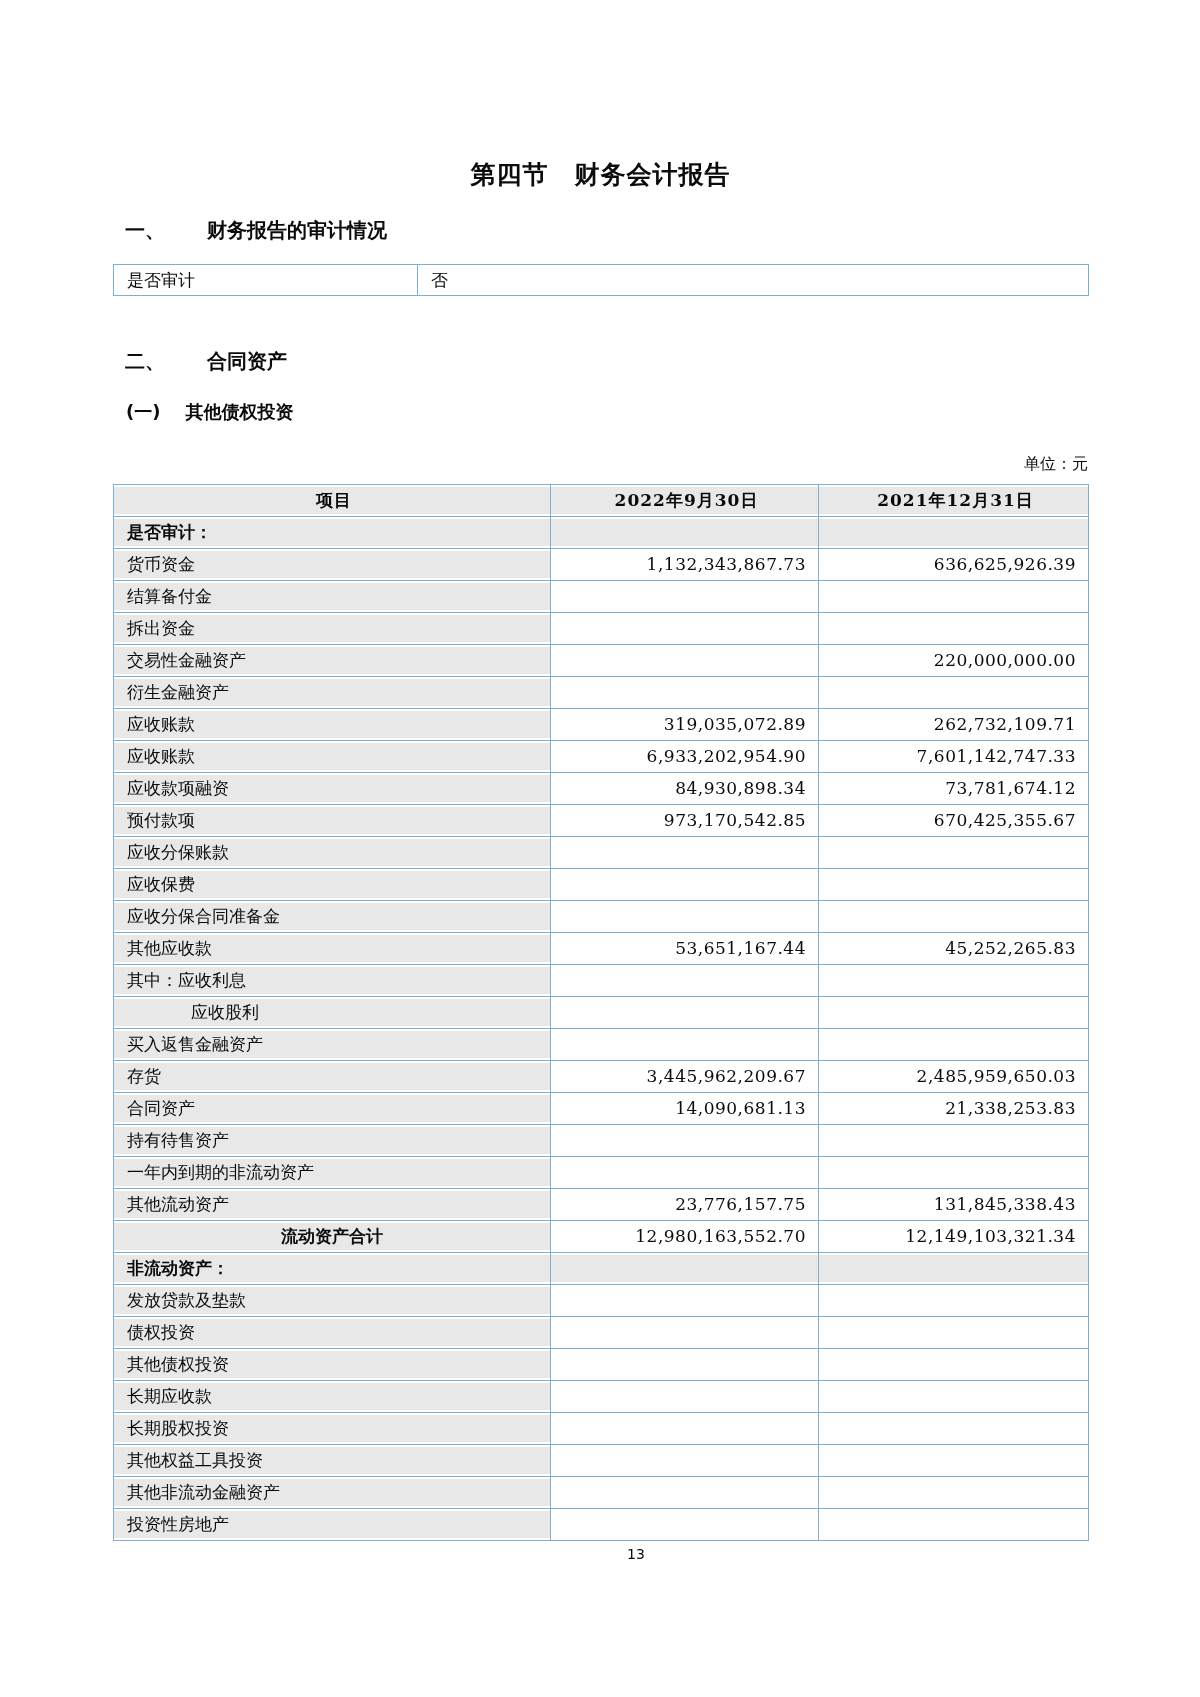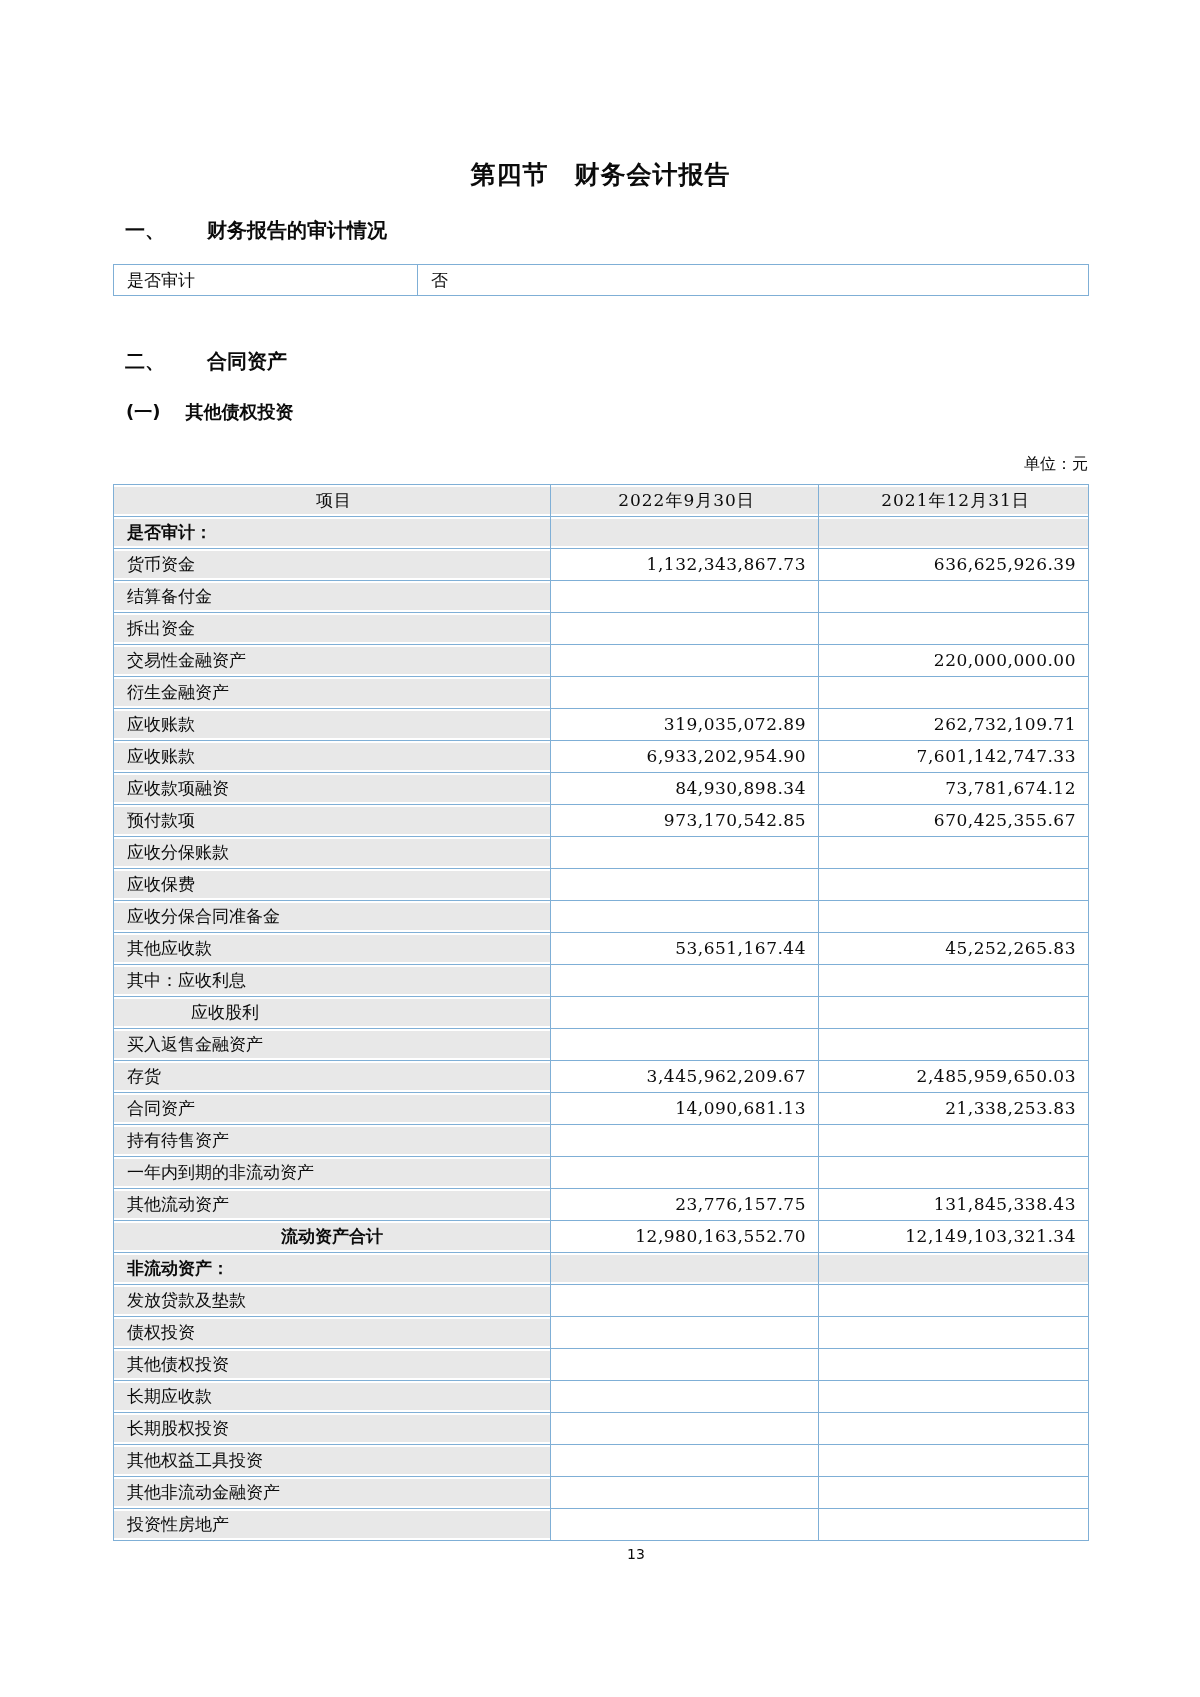--- a/index.html
+++ b/index.html
@@ -58,21 +58,21 @@
     padding:2px 0;background:#fff;vertical-align:middle;
   }
   .band{
     height:27px;line-height:27px;
     background:var(--shade);
     padding-left:13px;
     font-size:17px;white-space:nowrap;overflow:hidden;
     text-align:left;
   }
   .bs th .band{
-    padding-left:4px;text-align:center;font-weight:normal;letter-spacing:1px;
+    padding-left:4px;text-align:center;font-weight:bold;letter-spacing:1px;
   }
   .band.val{
     background:transparent;text-align:right;
     padding-left:0;padding-right:12px;letter-spacing:0.5px;
   }
   
   .row-section .band{
     background:var(--shade);
     font-family:"DejaVu Sans","Liberation Sans",sans-serif;
     font-weight:bold;

